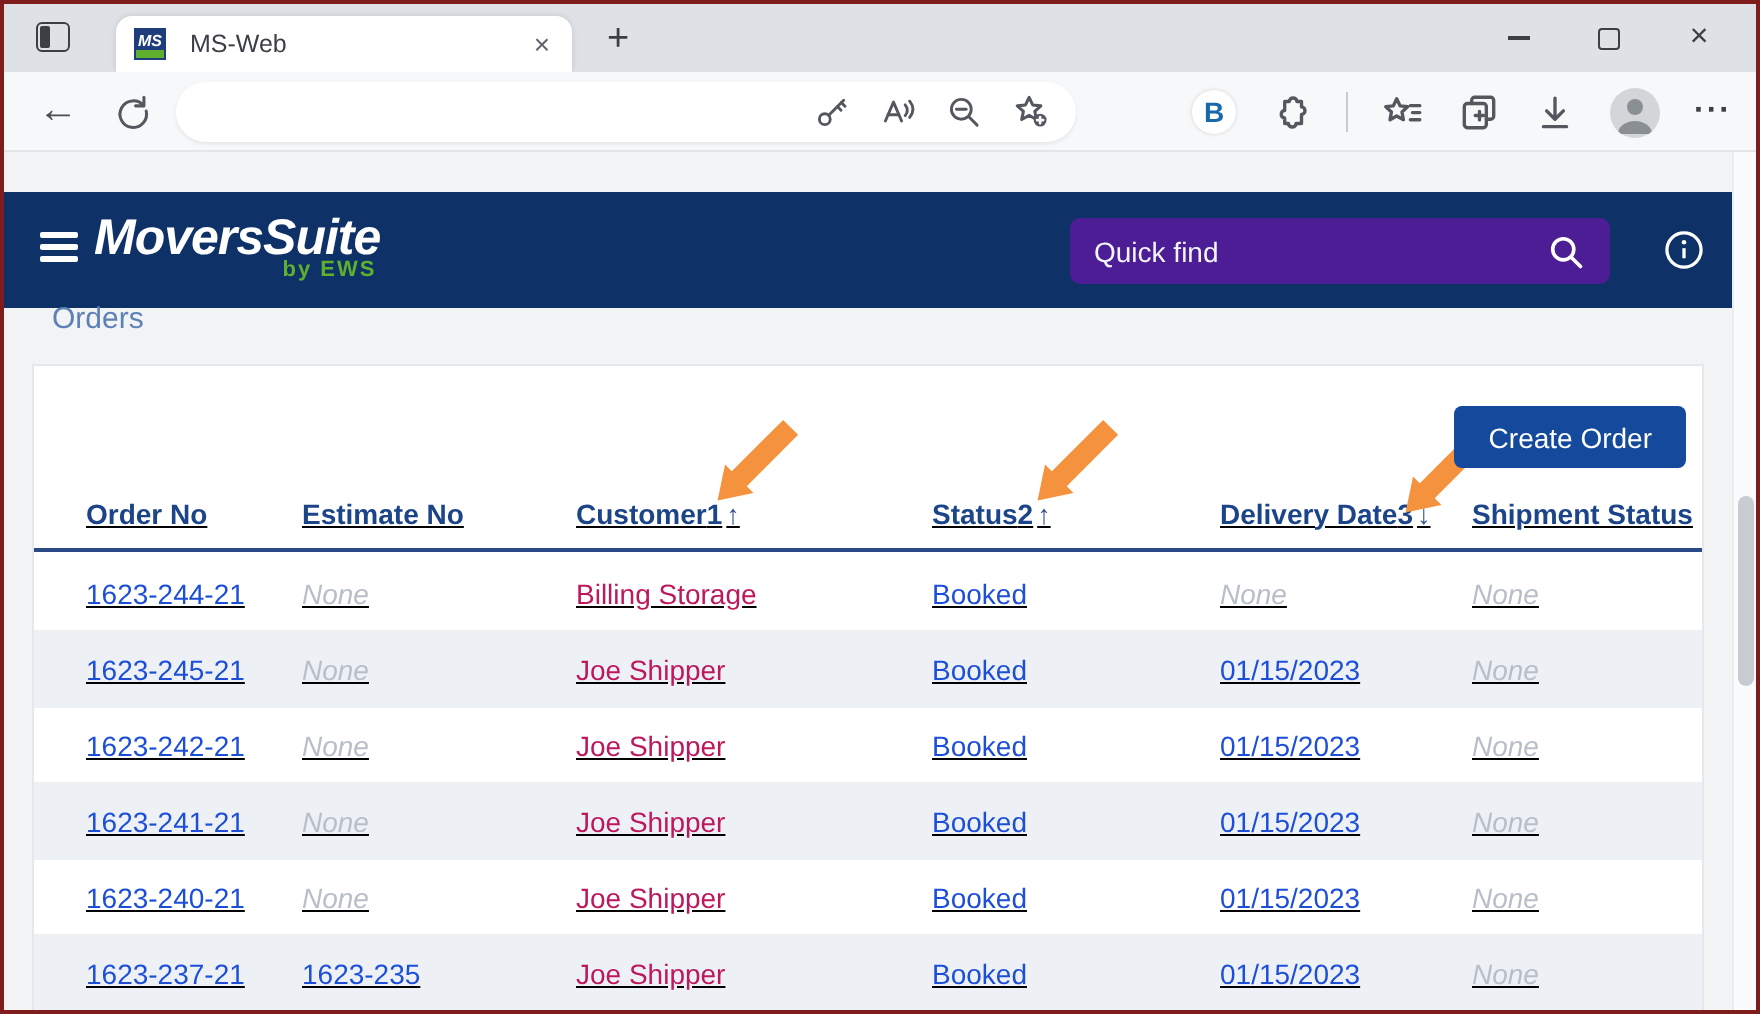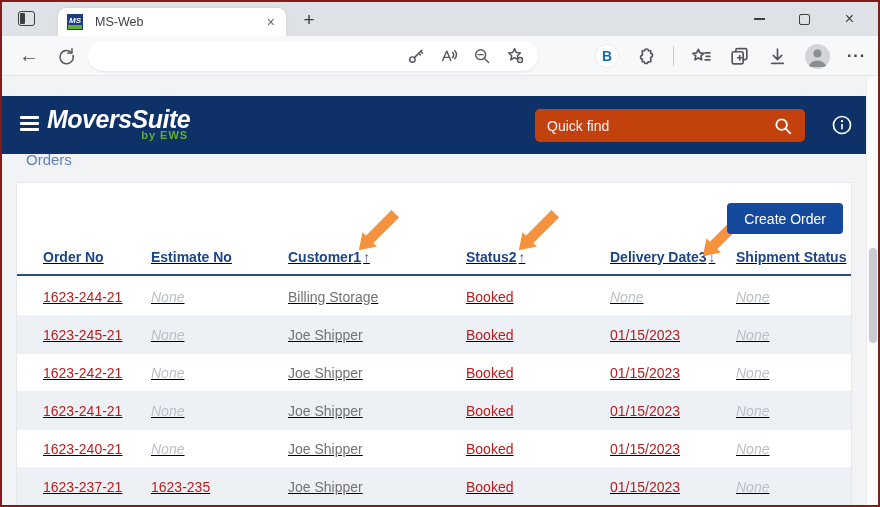--- a/index.html
+++ b/index.html
@@ -38,39 +38,39 @@
   svg.lineicon { stroke:#54585e; fill:none; stroke-width:1.6; stroke-linecap:round; stroke-linejoin:round; }
 
   
   .webpage { position:absolute; top:74px; left:0; right:0; bottom:0; background:#f2f3f5; }
   .app-header { position:absolute; top:0; left:0; right:0; height:58px; background:#0e3167;margin-top:20px; }
   .hamburger { position:absolute; left:18px; top:20px; width:19px; cursor:pointer; }
   .hamburger i { display:block; height:2.5px; background:#fff; border-radius:1px; margin-bottom:3.6px; }
   .logo { position:absolute; left:45px; top:9px; color:#fff; }
   .logo-main { font-size:25px; font-weight:800; font-style:italic; letter-spacing:-.5px; }
   .logo-by { display:block; text-align:right; color:#5fb02e; font-size:11px; font-weight:bold; letter-spacing:1px; margin-top:-5px; padding-right:2px; }
-  .quickfind { position:absolute; right:73px; top:13px; width:270px; height:33px; background:#c2410c; border-radius:5px; display:flex; align-items:center; padding:0 12px; }
+  .quickfind { position:absolute; right:73px; top:13px; width:270px; height:33px; background:#4c1d95; border-radius:5px; display:flex; align-items:center; padding:0 12px; }
   .quickfind input { flex:1; background:transparent; border:none; outline:none; color:#fff; font-size:14px; }
   .quickfind input::placeholder { color:#f2f5fa; opacity:1; }
   .info-btn { position:absolute; right:25px; top:18px; width:22px; height:22px; }
 
   .page { position:absolute; top:58px; left:0; right:0; bottom:0; }
   .breadcrumb { position:absolute; left:24px; top:17px; font-size:15px; color:#5e81b5; }
   .card { position:absolute; left:14px; right:26px; top:48px; bottom:0; background:#fff; border:1px solid #e5e7ea; border-bottom:none; }
   .create-order { position:absolute; right:8px; top:20px; height:31px; background:#15499c; color:#fff; border:none; border-radius:4px; font-size:14px; font-family:inherit; padding:0 17px; z-index:10; cursor:pointer;margin-left:48px; }
 
   .thead, .tr { display:grid; grid-template-columns:108px 137px 178px 144px 126px 1fr; padding-left:26px; align-items:center;text-decoration:underline; }
   .thead { position:absolute; top:56px; left:0; right:0; height:37px; border-bottom:2px solid #2a4a85; }
   .th { font-size:14px; font-weight:bold; color:#1b4489; display:flex; align-items:baseline; white-space:nowrap; }
   .th-arrow { font-weight:400; font-size:13.5px; color:#3a5694; margin-left:2px; }
   .tbody { position:absolute; top:95px; left:0; right:0; bottom:0; overflow:hidden; }
   .tr { height:38px; border-bottom:1px solid #eef0f4; }
   .tr:nth-child(even) { background:#edf1f6; }
-  .td { font-size:14px; color:#b91c1c; white-space:nowrap; }
-  .td.link { color:#737373; cursor:pointer; }
+  .td { font-size:14px; color:#1d4ed8; white-space:nowrap; }
+  .td.link { color:#be185d; cursor:pointer; }
   .td.muted { color:#b9bfc8; font-style:italic; }
 
   .ann-arrow { position:absolute; width:50px; height:50px; z-index:5; }
   .ann1 { left:351px; top:72px; }
   .ann2 { left:511px; top:72px; }
   .ann3 { left:695px; top:78px; }
 
   .pg-scrollbar { position:absolute; top:0; right:0; bottom:0; width:12px; background:#fafbfc; border-left:1px solid #ececee; z-index:20; }
   .pg-thumb { position:absolute; left:2px; width:8px; top:172px; height:95px; background:#c8ccd2; border-radius:4px; }
 </style>

